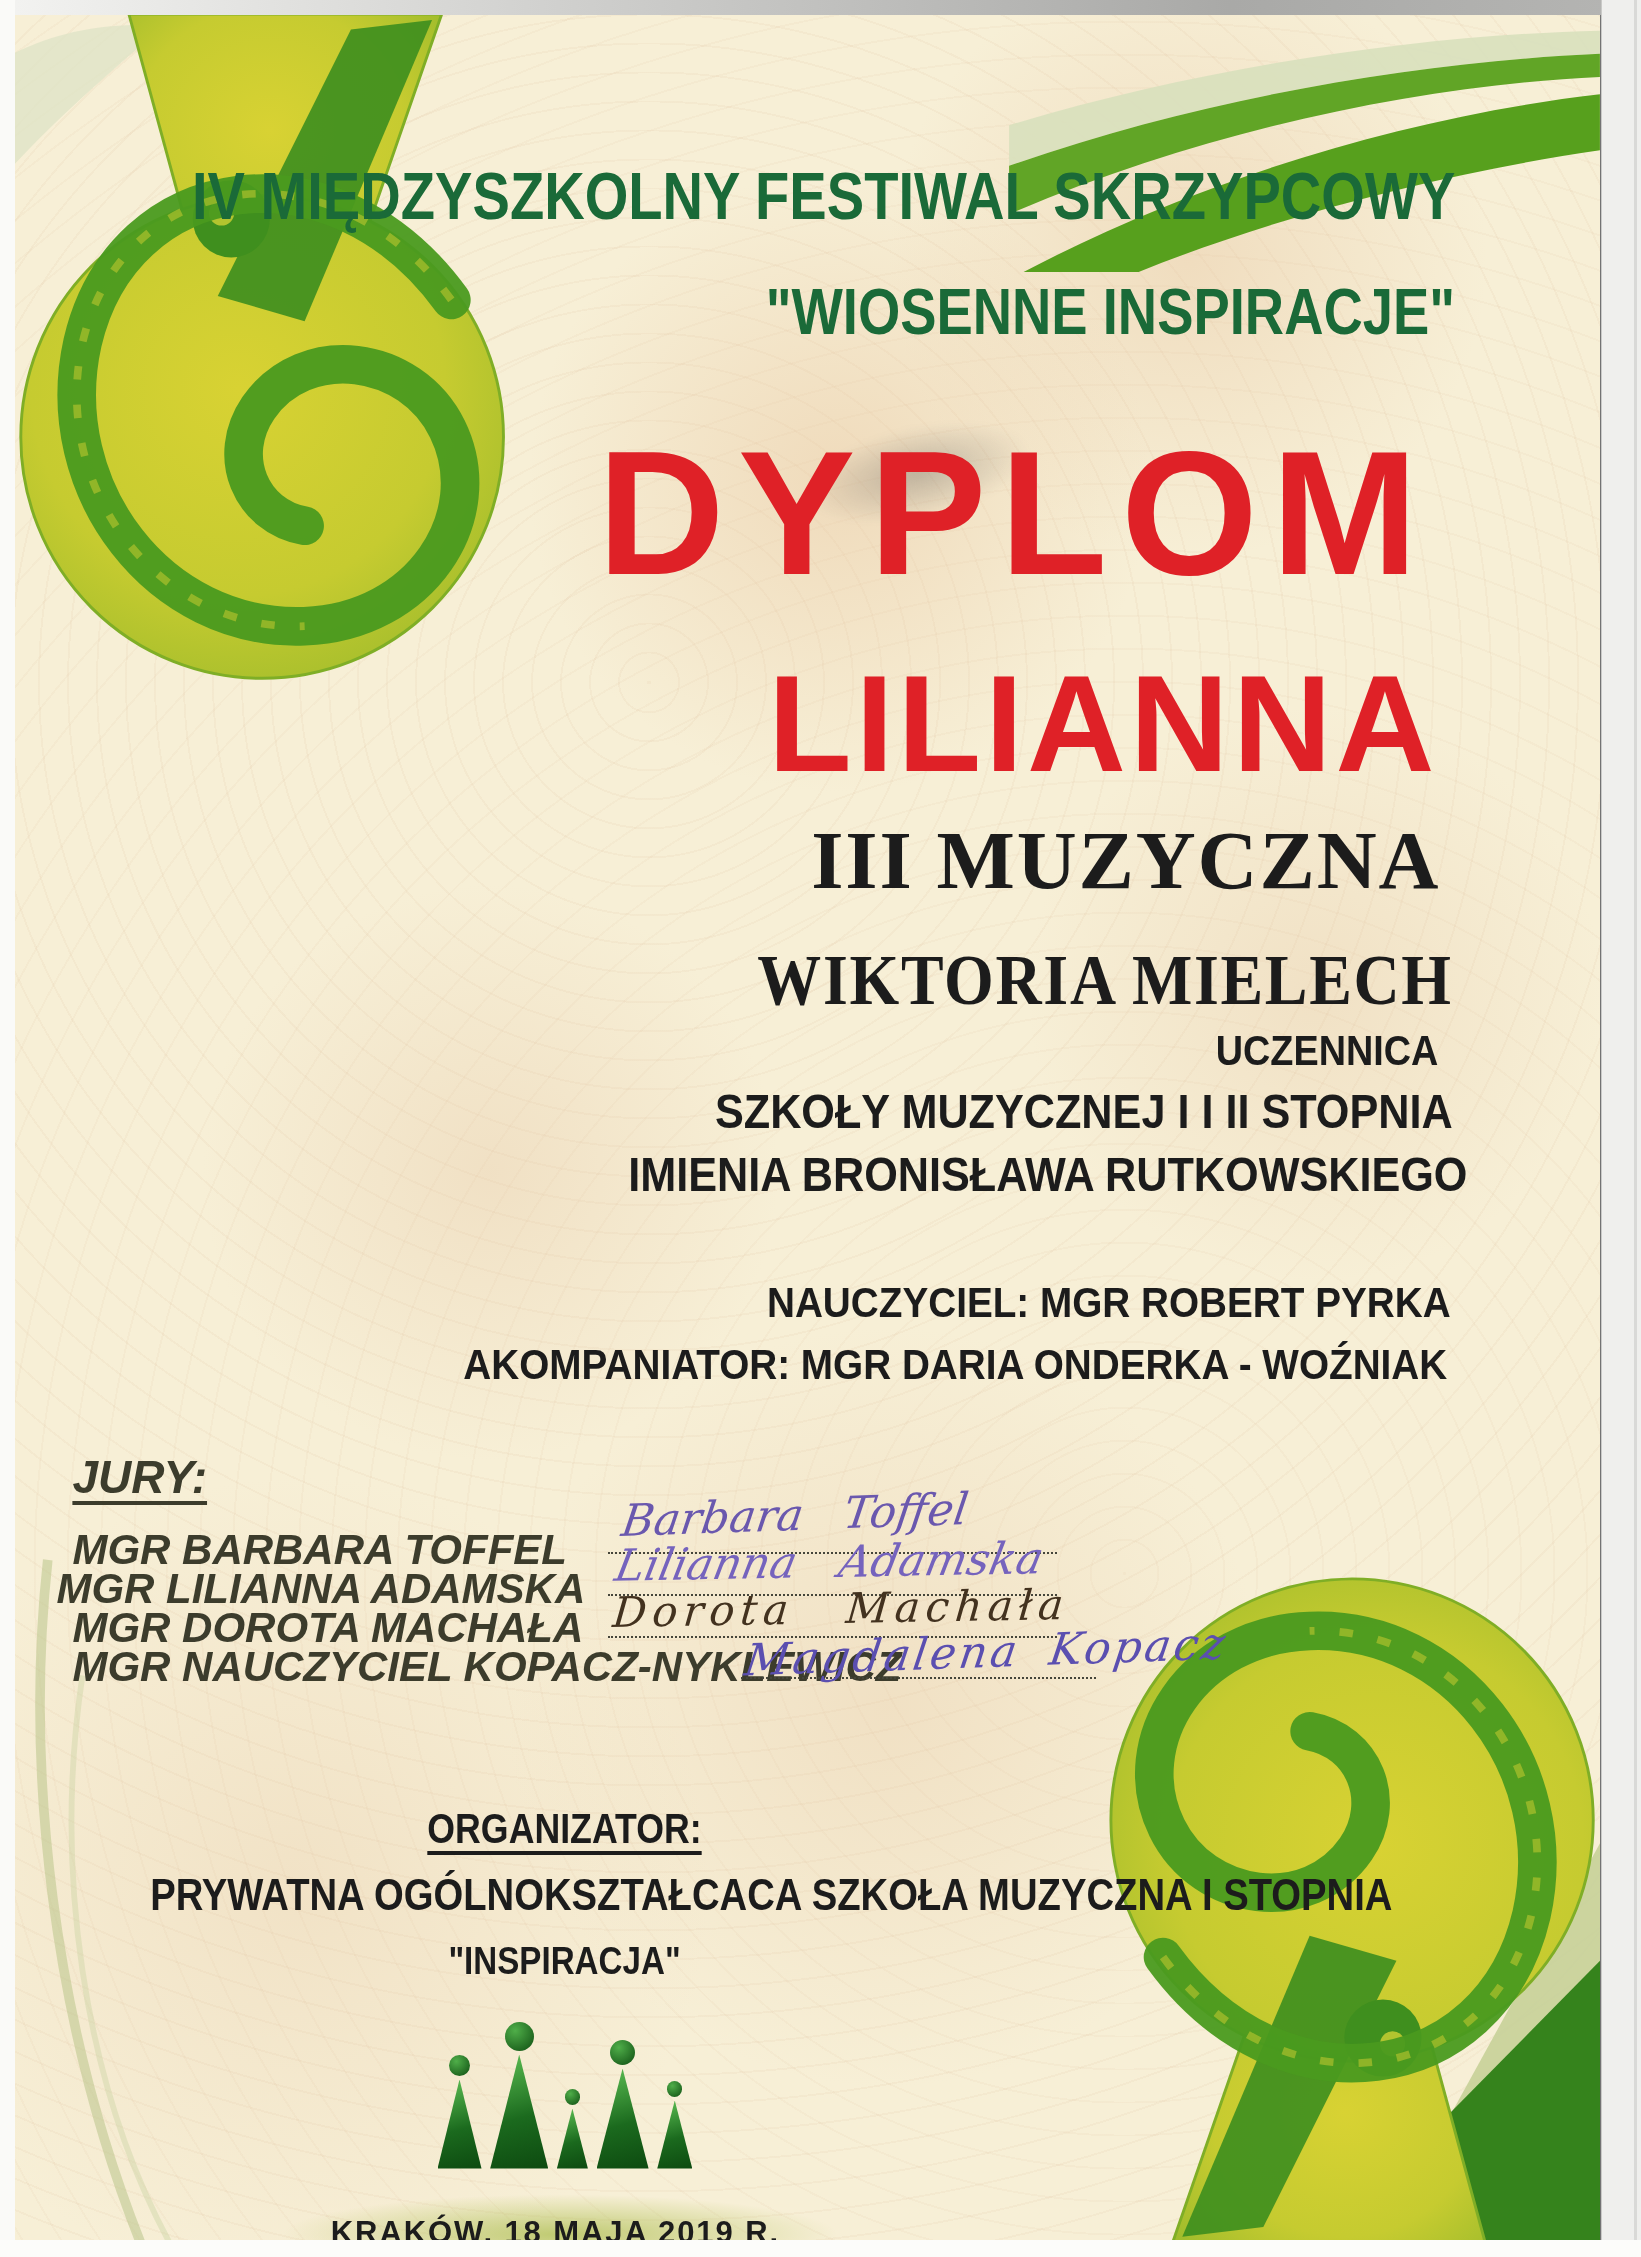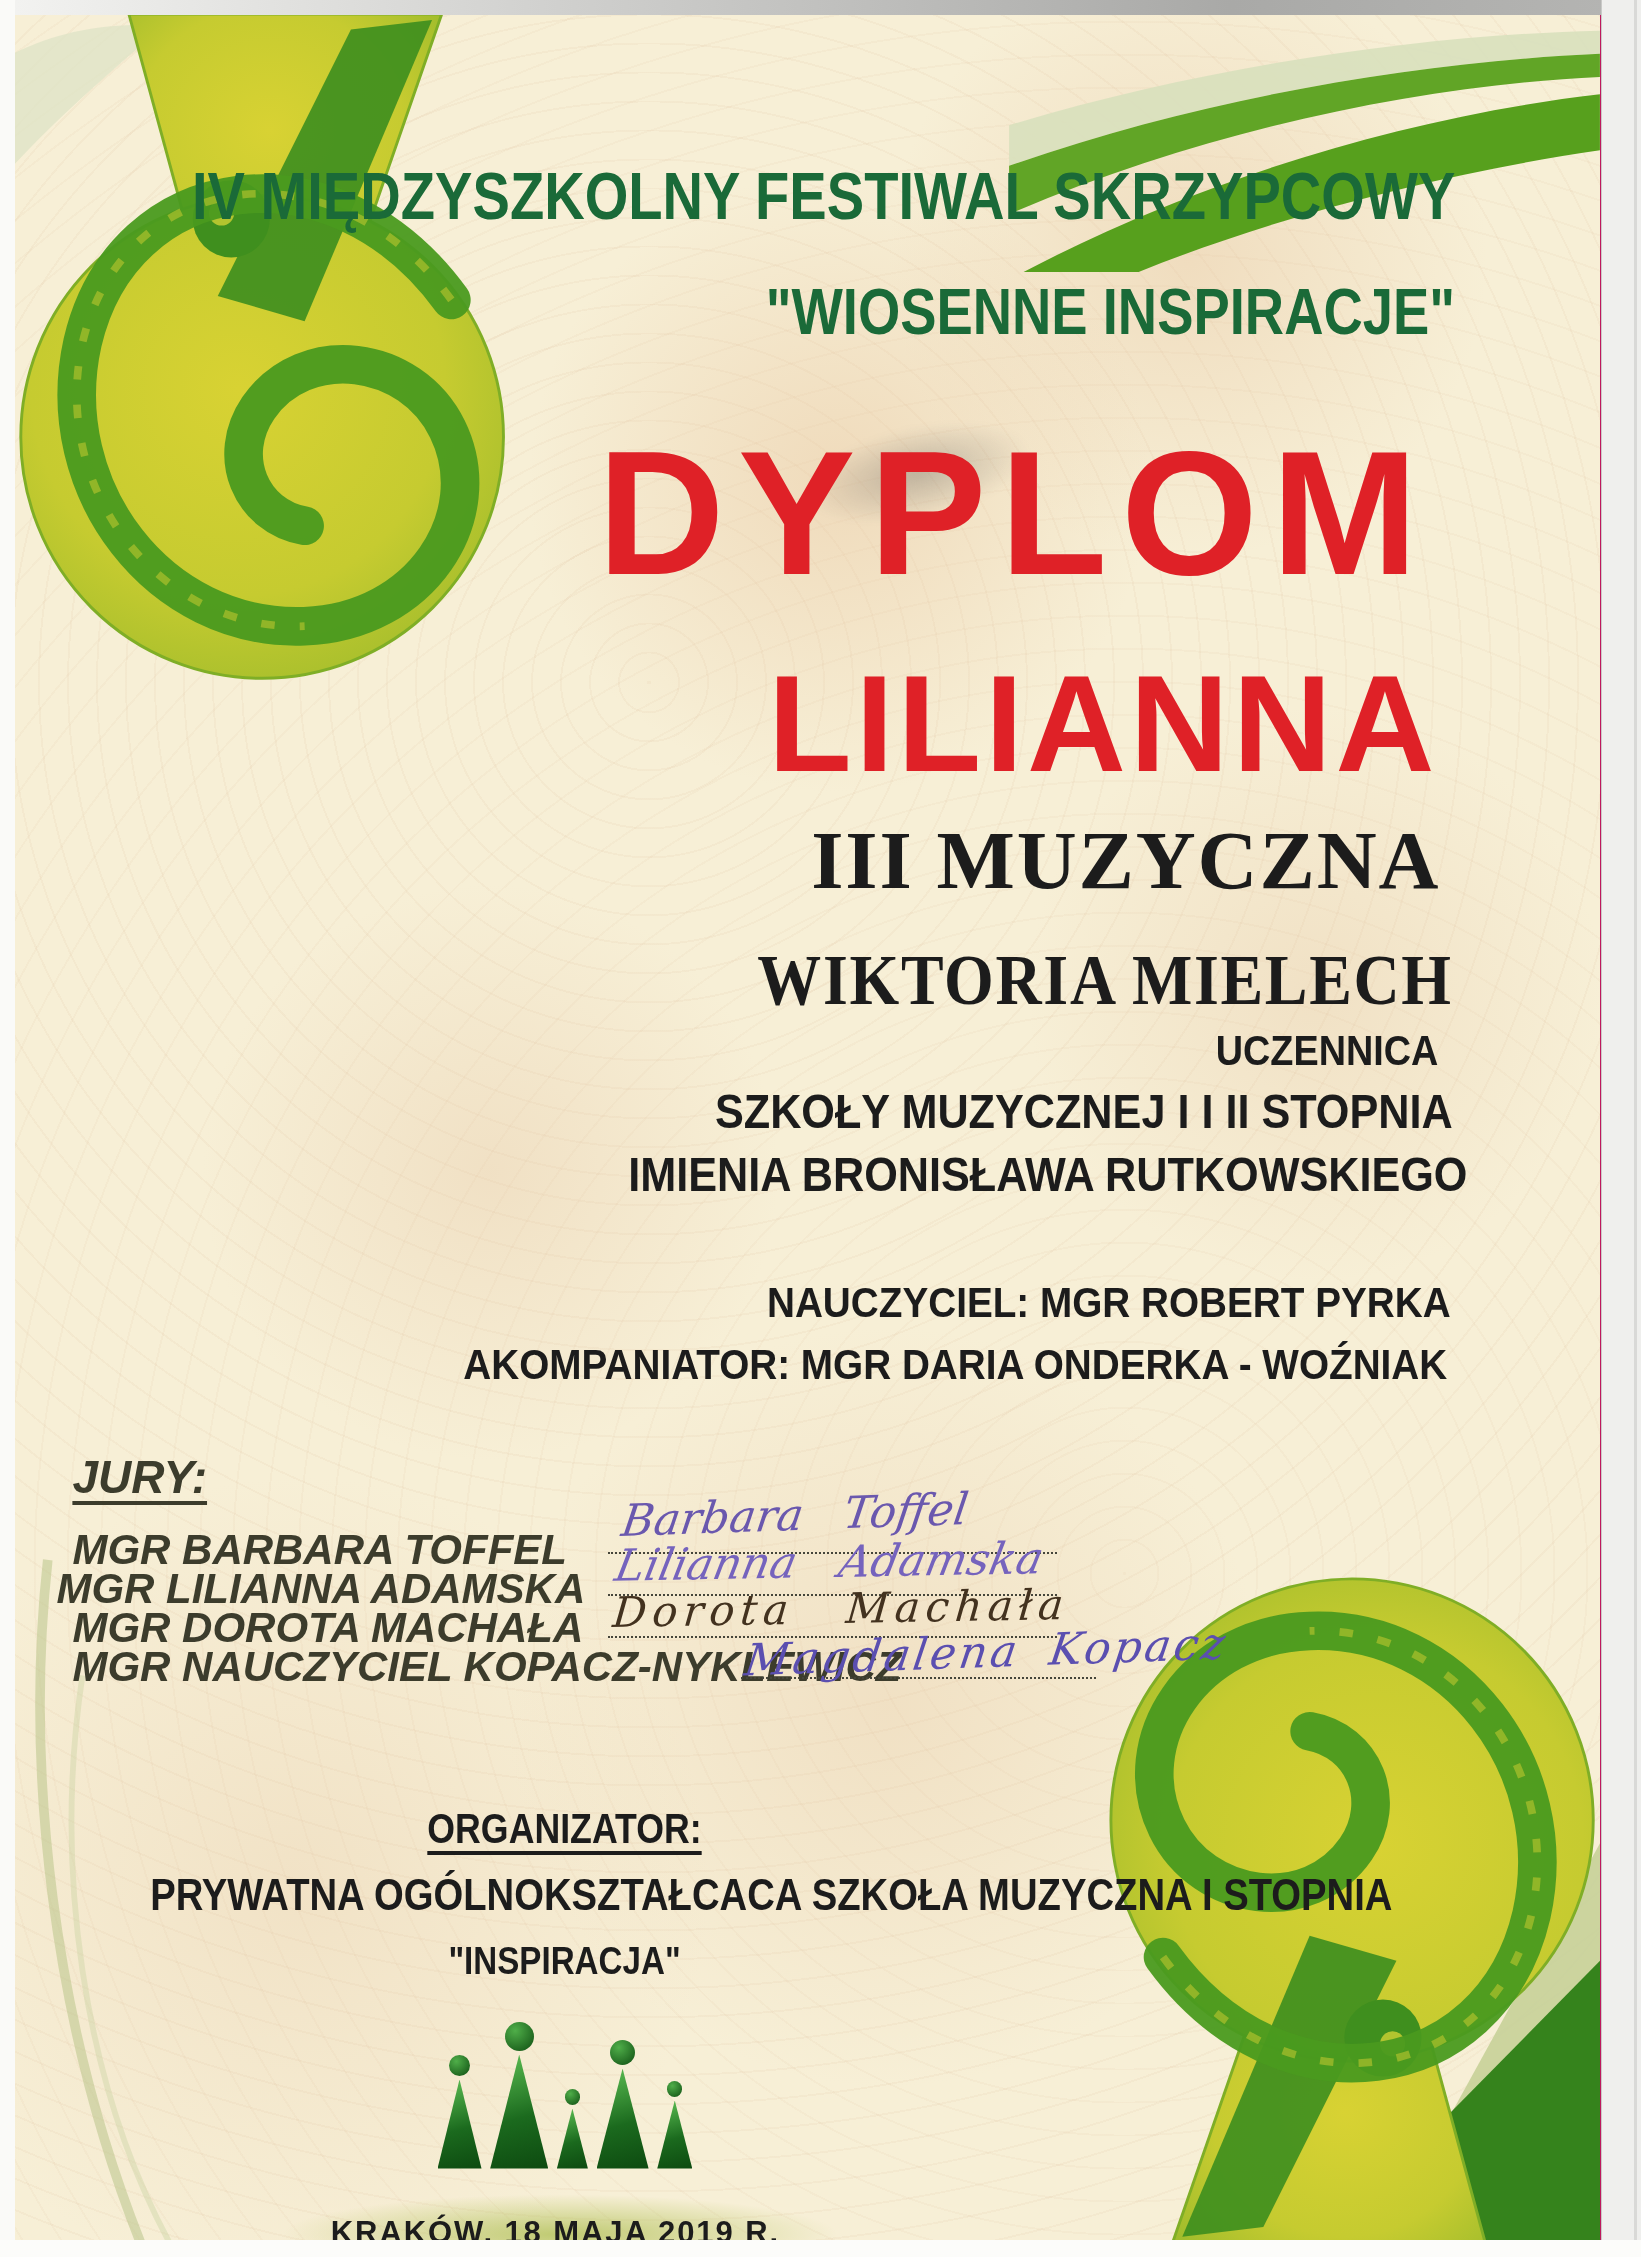--- a/index.html
+++ b/index.html
@@ -1,16 +1,16 @@
 <!DOCTYPE html>
 <html><head>
 <meta charset="utf-8">
 <style>
   html,body{margin:0;padding:0;background:#888;}
-  #root{position:relative;width:1641px;height:2257px;overflow:hidden;background:#be185d;
+  #root{position:relative;width:1641px;height:2257px;overflow:hidden;background:#737373;
         font-family:"Liberation Sans",sans-serif;}
   
   .scan-top{position:absolute;left:0;top:0;width:1641px;height:15.4px;
             background:linear-gradient(90deg,#f3f3f1 0%,#cfcfcd 35%,#a9a9a7 75%,#b5b5b3 100%);}
   .scan-left{position:absolute;left:0;top:0;width:15.4px;height:2257px;background:#fafaf8;}
   .scan-right{position:absolute;left:1601px;top:0;width:41px;height:2257px;background:#efefed;
               border-left:1.9px solid #c9c9c7;}
   .scan-right-line{position:absolute;left:1634px;top:0;width:2.9px;height:2257px;background:#d9d9d7;}
   .scan-bottom{position:absolute;left:0;top:2240px;width:1641px;height:17.4px;background:#fcfcfa;}
 

